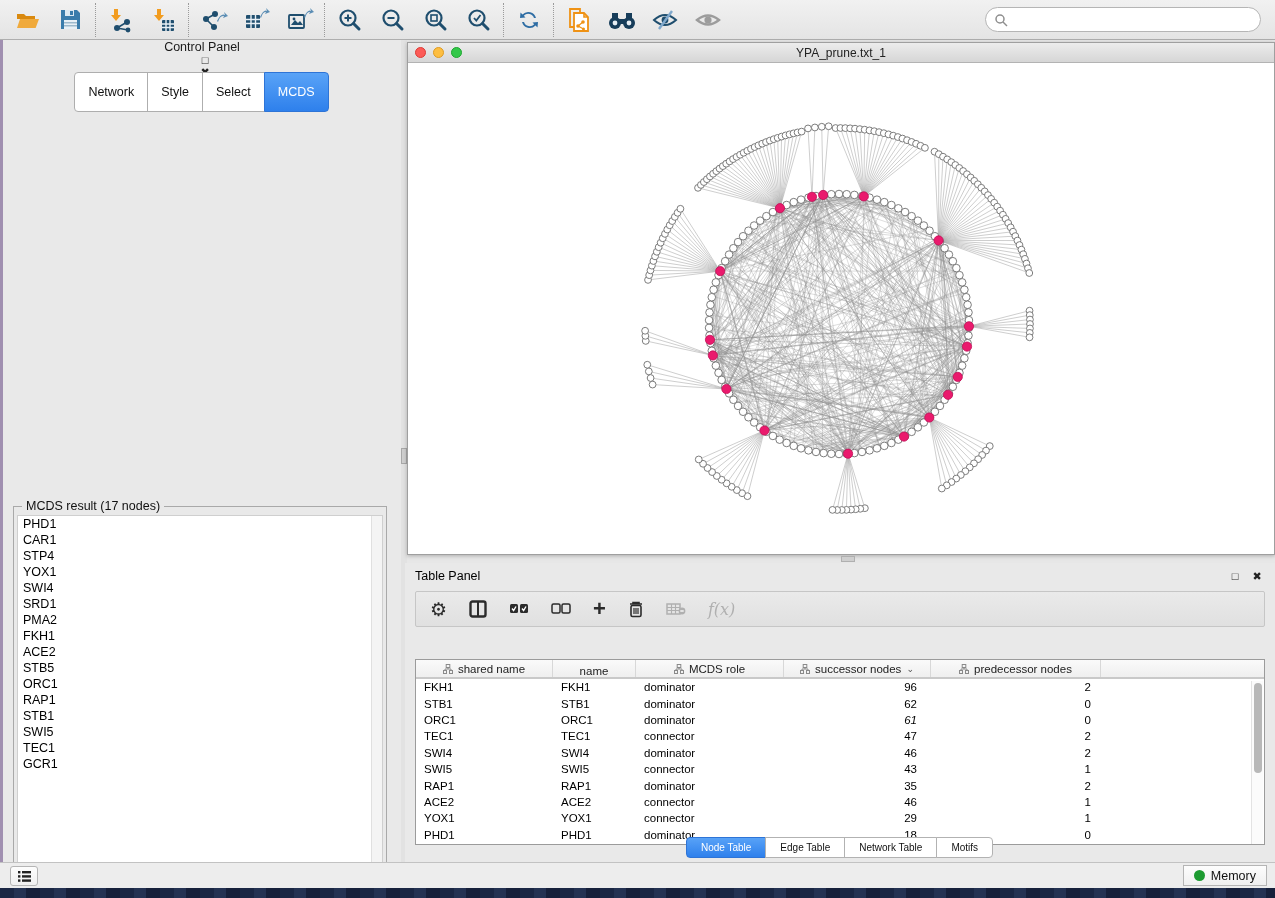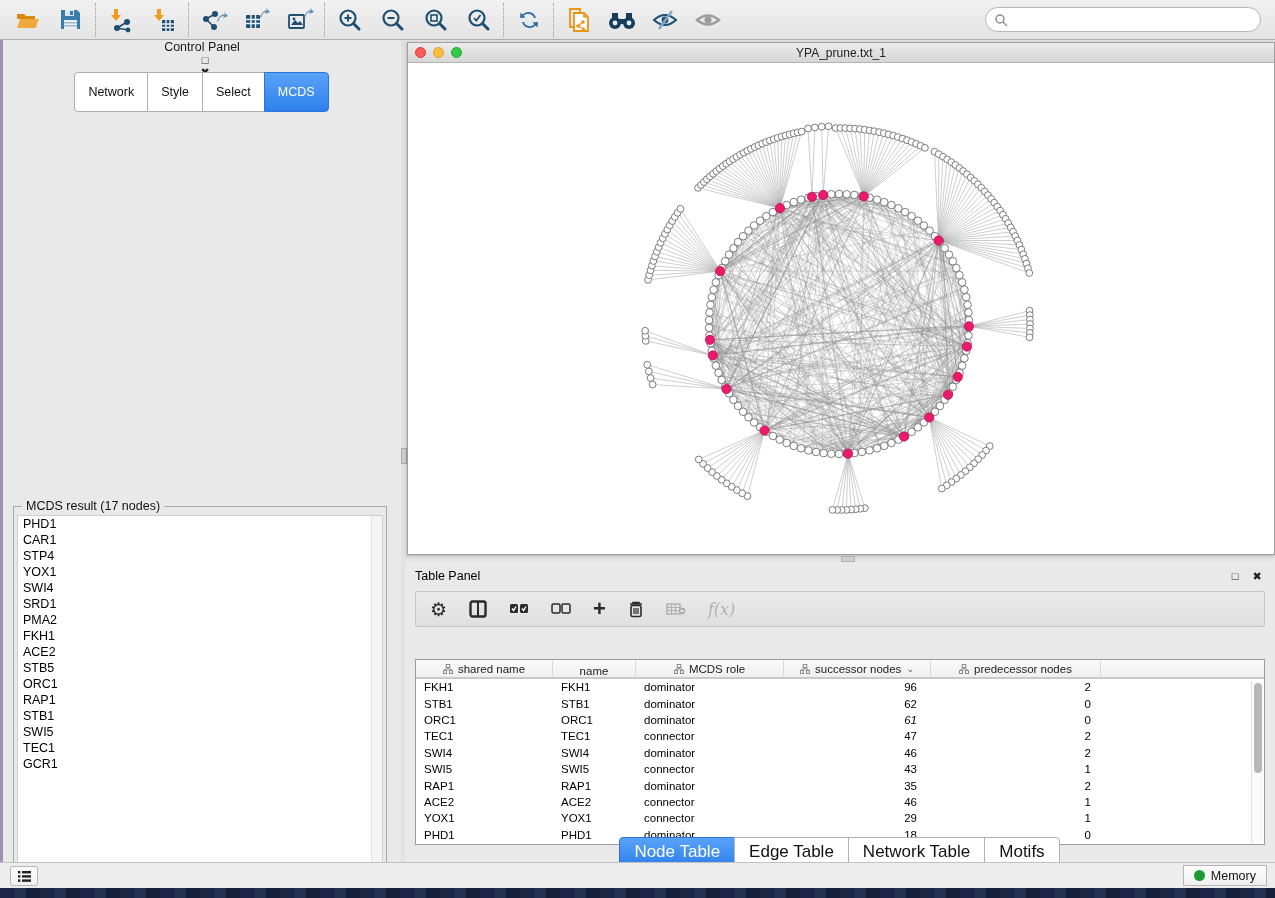--- a/index.html
+++ b/index.html
@@ -97,21 +97,21 @@
   .td { font-size:11.5px; color:#000; white-space:nowrap; overflow:hidden; }
   .td.left { padding-left:8px; text-align:left; }
   .td.right { text-align:right; }
   .vscroll { position:absolute; right:1px; top:21px; width:12px; height:163px;
     background:#fbfbfb; border-left:1px solid #e3e3e3; }
   .vscroll .thumb { position:absolute; left:2px; top:2px; width:8px; height:90px;
     background:#b8b8b8; border-radius:4px; }
 
   .btabs { display:flex; justify-content:center; margin-top:6px; }
   .btab { padding:4px 14px; background:#fff; border:1px solid #b2b2b2; margin-left:-1px;
-    font-size:17px; color:#111; }
+    font-size:10px; color:#111; }
   .btab:first-child { border-radius:4px 0 0 4px; }
   .btab:last-child { border-radius:0 4px 4px 0; }
   .btab.active { background:linear-gradient(#58a2f7,#2e80ec); border-color:#2e74d6; color:#fff; }
 
   
   .statusbar { position:absolute; left:0; top:862px; width:1275px; height:26px;
     background:#ededed; border-top:1px solid #c2c2c2; }
   .status-left-btn { position:absolute; left:10px; top:3px; width:28px; height:20px;
     background:linear-gradient(#fdfdfd,#f0f0f0); border:1px solid #b5b5b5; border-radius:3px;
     display:flex; align-items:center; justify-content:center; }

